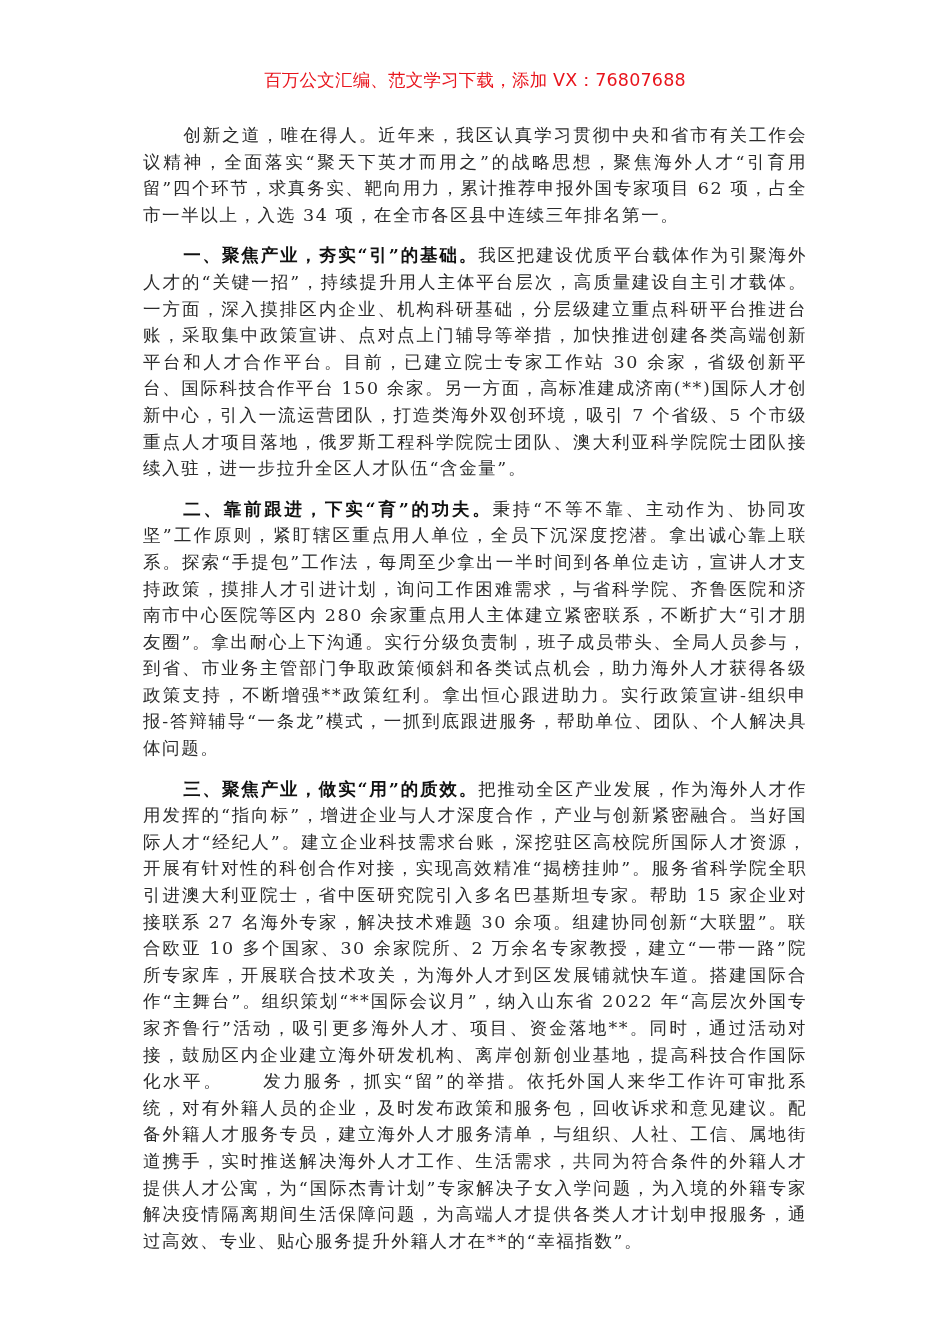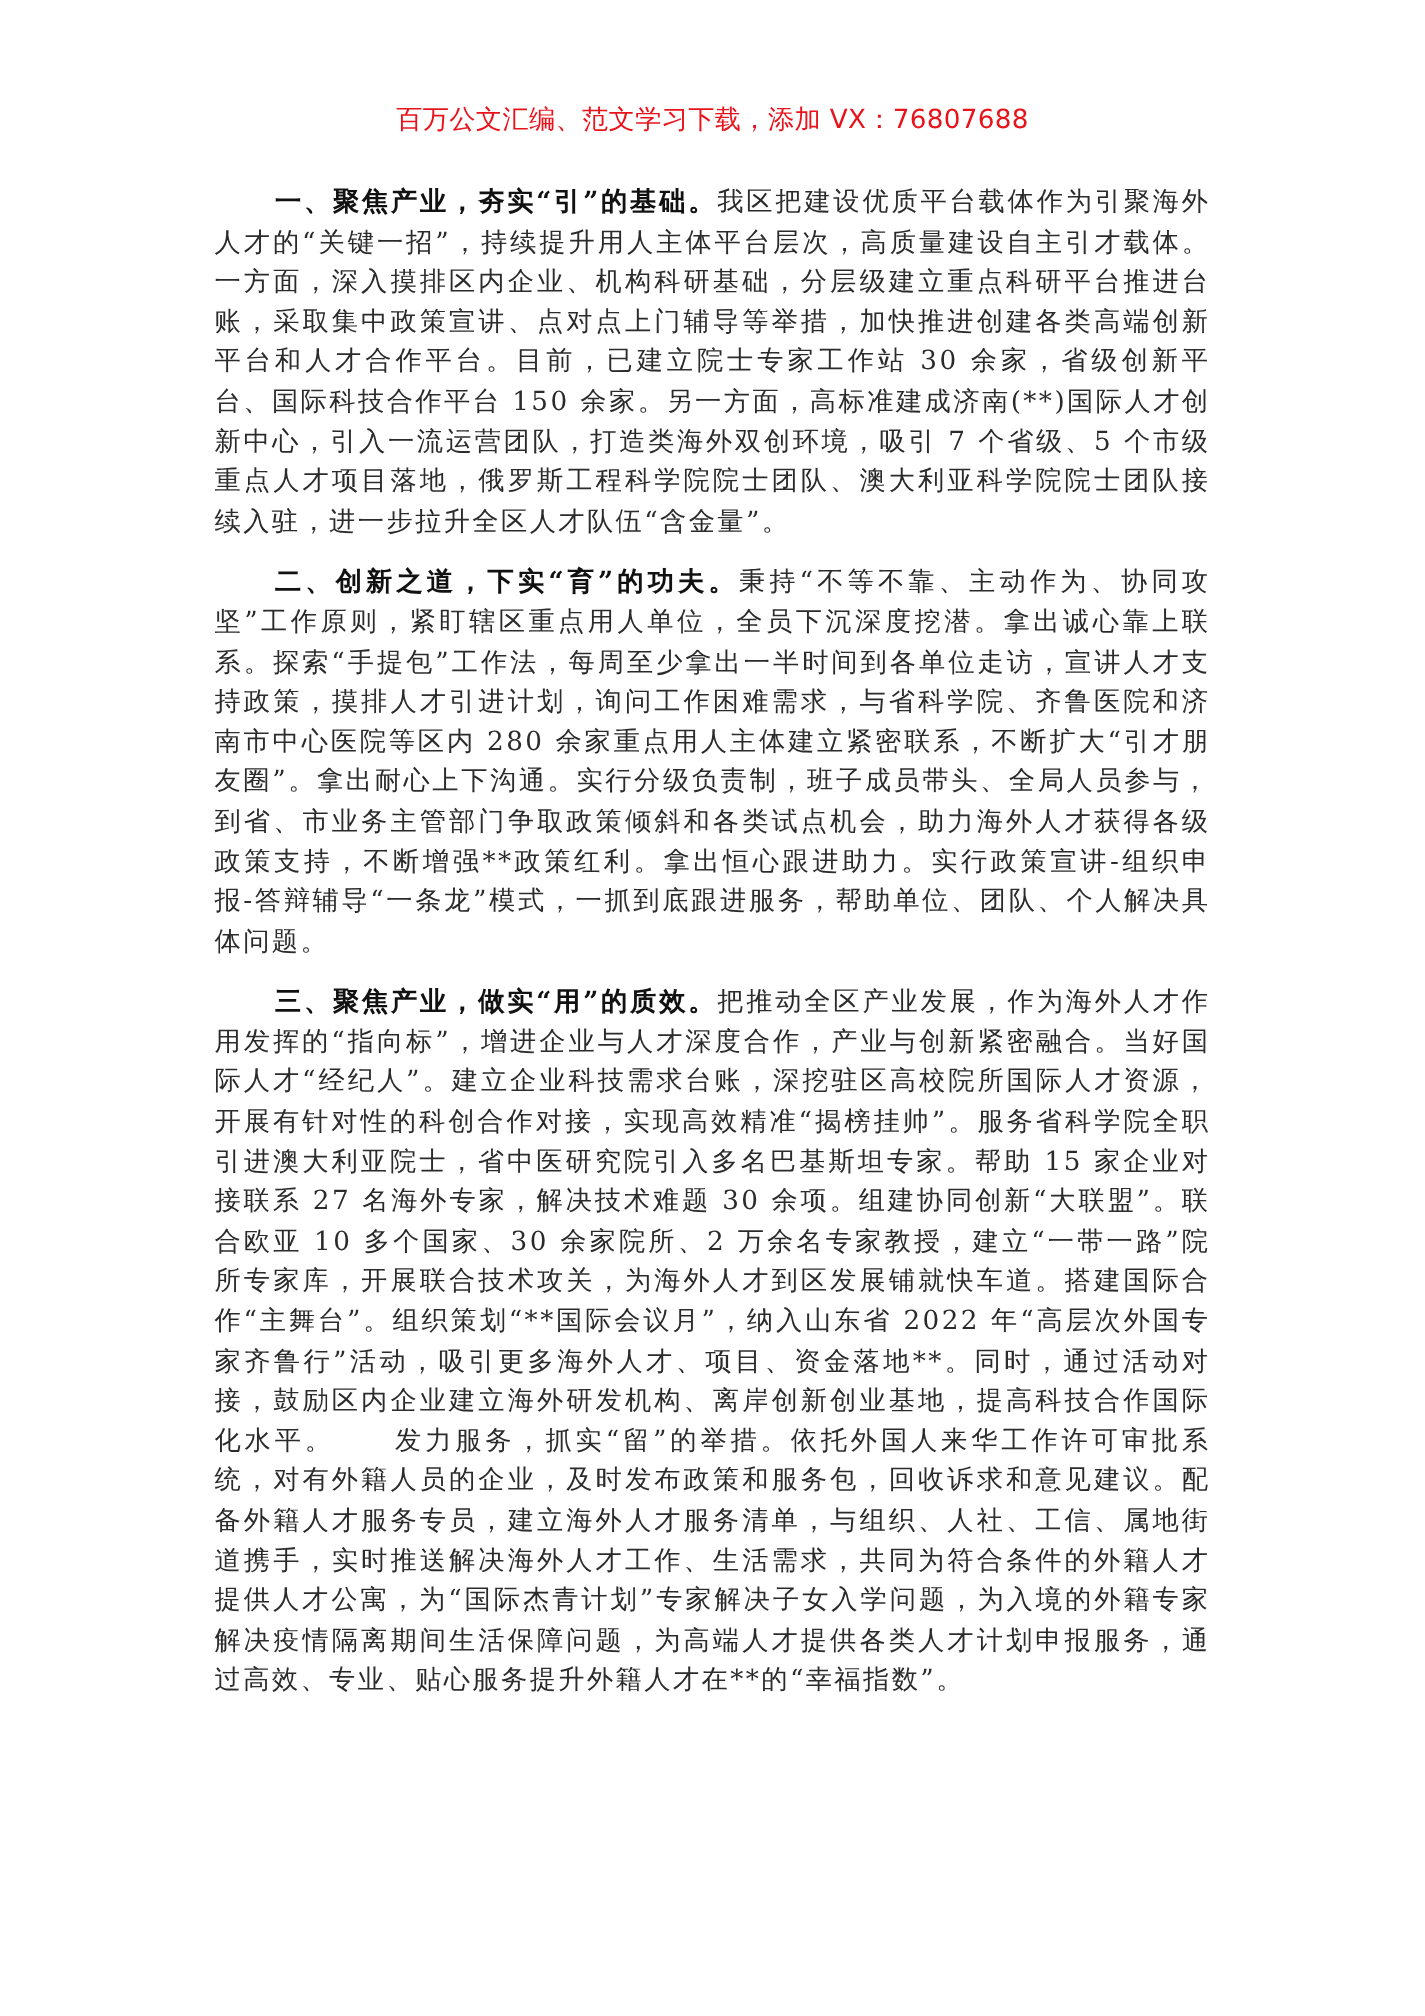--- a/index.html
+++ b/index.html
@@ -20,22 +20,25 @@
   .para b { font-weight: bold; color: #111; }
 </style>
 </head>
 <body>
 
 <div class="page">
   <div class="header">百万公文汇编、范文学习下载，添加 VX：76807688</div>
 
   <div class="body">
     <p class="para">
+      <span>创新之道，唯在得人。近年来，我区认真学习贯彻中央和省市有关工作会议精神，全面落实“聚天下英才而用之”的战略思想，聚焦海外人才“引育用留”四个环节，求真务实、靶向用力，累计推荐申报外国专家项目 62 项，占全市一半以上，入选 34 项，在全市各区县中连续三年排名第一。</span>
+    </p>
+    <p class="para">
       <b>一、聚焦产业，夯实“引”的基础。</b><span>我区把建设优质平台载体作为引聚海外人才的“关键一招”，持续提升用人主体平台层次，高质量建设自主引才载体。一方面，深入摸排区内企业、机构科研基础，分层级建立重点科研平台推进台账，采取集中政策宣讲、点对点上门辅导等举措，加快推进创建各类高端创新平台和人才合作平台。目前，已建立院士专家工作站 30 余家，省级创新平台、国际科技合作平台 150 余家。另一方面，高标准建成济南(**)国际人才创新中心，引入一流运营团队，打造类海外双创环境，吸引 7 个省级、5 个市级重点人才项目落地，俄罗斯工程科学院院士团队、澳大利亚科学院院士团队接续入驻，进一步拉升全区人才队伍“含金量”。</span>
     </p>
     <p class="para">
-      <b>二、创新之道，下实“育”的功夫。</b><span>秉持“不等不靠、主动作为、协同攻坚”工作原则，紧盯辖区重点用人单位，全员下沉深度挖潜。拿出诚心靠上联系。探索“手提包”工作法，每周至少拿出一半时间到各单位走访，宣讲人才支持政策，摸排人才引进计划，询问工作困难需求，与省科学院、齐鲁医院和济南市中心医院等区内 280 余家重点用人主体建立紧密联系，不断扩大“引才朋友圈”。拿出耐心上下沟通。实行分级负责制，班子成员带头、全局人员参与，到省、市业务主管部门争取政策倾斜和各类试点机会，助力海外人才获得各级政策支持，不断增强**政策红利。拿出恒心跟进助力。实行政策宣讲-组织申报-答辩辅导“一条龙”模式，一抓到底跟进服务，帮助单位、团队、个人解决具体问题。</span>
+      <b>二、靠前跟进，下实“育”的功夫。</b><span>秉持“不等不靠、主动作为、协同攻坚”工作原则，紧盯辖区重点用人单位，全员下沉深度挖潜。拿出诚心靠上联系。探索“手提包”工作法，每周至少拿出一半时间到各单位走访，宣讲人才支持政策，摸排人才引进计划，询问工作困难需求，与省科学院、齐鲁医院和济南市中心医院等区内 280 余家重点用人主体建立紧密联系，不断扩大“引才朋友圈”。拿出耐心上下沟通。实行分级负责制，班子成员带头、全局人员参与，到省、市业务主管部门争取政策倾斜和各类试点机会，助力海外人才获得各级政策支持，不断增强**政策红利。拿出恒心跟进助力。实行政策宣讲-组织申报-答辩辅导“一条龙”模式，一抓到底跟进服务，帮助单位、团队、个人解决具体问题。</span>
     </p>
     <p class="para">
       <b>三、聚焦产业，做实“用”的质效。</b><span>把推动全区产业发展，作为海外人才作用发挥的“指向标”，增进企业与人才深度合作，产业与创新紧密融合。当好国际人才“经纪人”。建立企业科技需求台账，深挖驻区高校院所国际人才资源，开展有针对性的科创合作对接，实现高效精准“揭榜挂帅”。服务省科学院全职引进澳大利亚院士，省中医研究院引入多名巴基斯坦专家。帮助 15 家企业对接联系 27 名海外专家，解决技术难题 30 余项。组建协同创新“大联盟”。联合欧亚 10 多个国家、30 余家院所、2 万余名专家教授，建立“一带一路”院所专家库，开展联合技术攻关，为海外人才到区发展铺就快车道。搭建国际合作“主舞台”。组织策划“**国际会议月”，纳入山东省 2022 年“高层次外国专家齐鲁行”活动，吸引更多海外人才、项目、资金落地**。同时，通过活动对接，鼓励区内企业建立海外研发机构、离岸创新创业基地，提高科技合作国际化水平。　　发力服务，抓实“留”的举措。依托外国人来华工作许可审批系统，对有外籍人员的企业，及时发布政策和服务包，回收诉求和意见建议。配备外籍人才服务专员，建立海外人才服务清单，与组织、人社、工信、属地街道携手，实时推送解决海外人才工作、生活需求，共同为符合条件的外籍人才提供人才公寓，为“国际杰青计划”专家解决子女入学问题，为入境的外籍专家解决疫情隔离期间生活保障问题，为高端人才提供各类人才计划申报服务，通过高效、专业、贴心服务提升外籍人才在**的“幸福指数”。</span>
     </p>
   </div>
 </div>
 
 </body></html>

